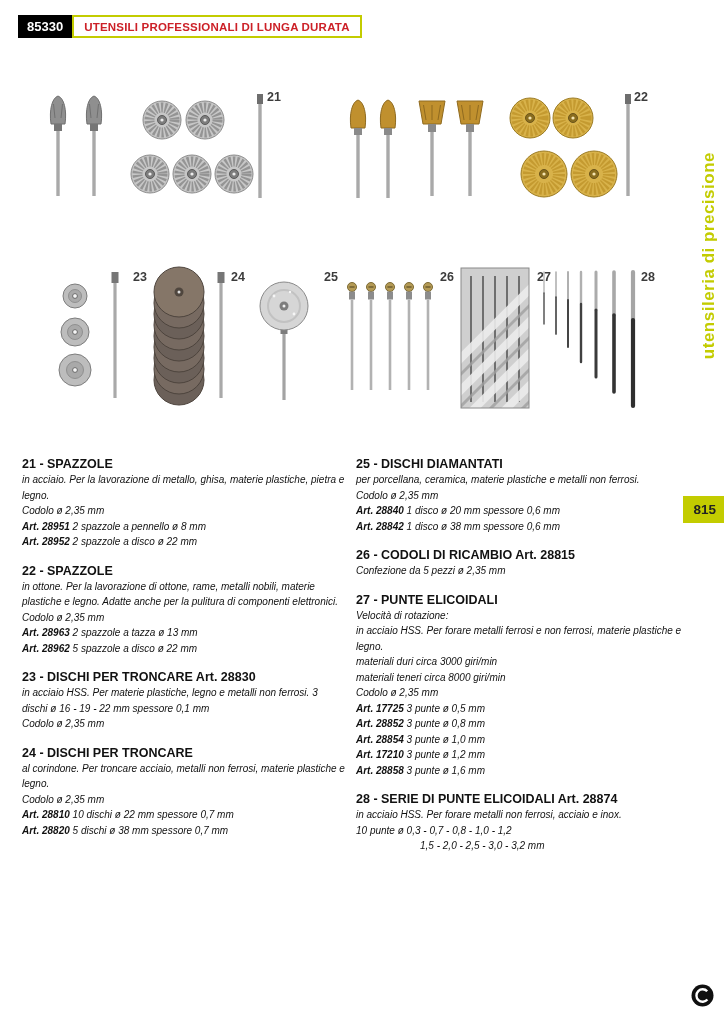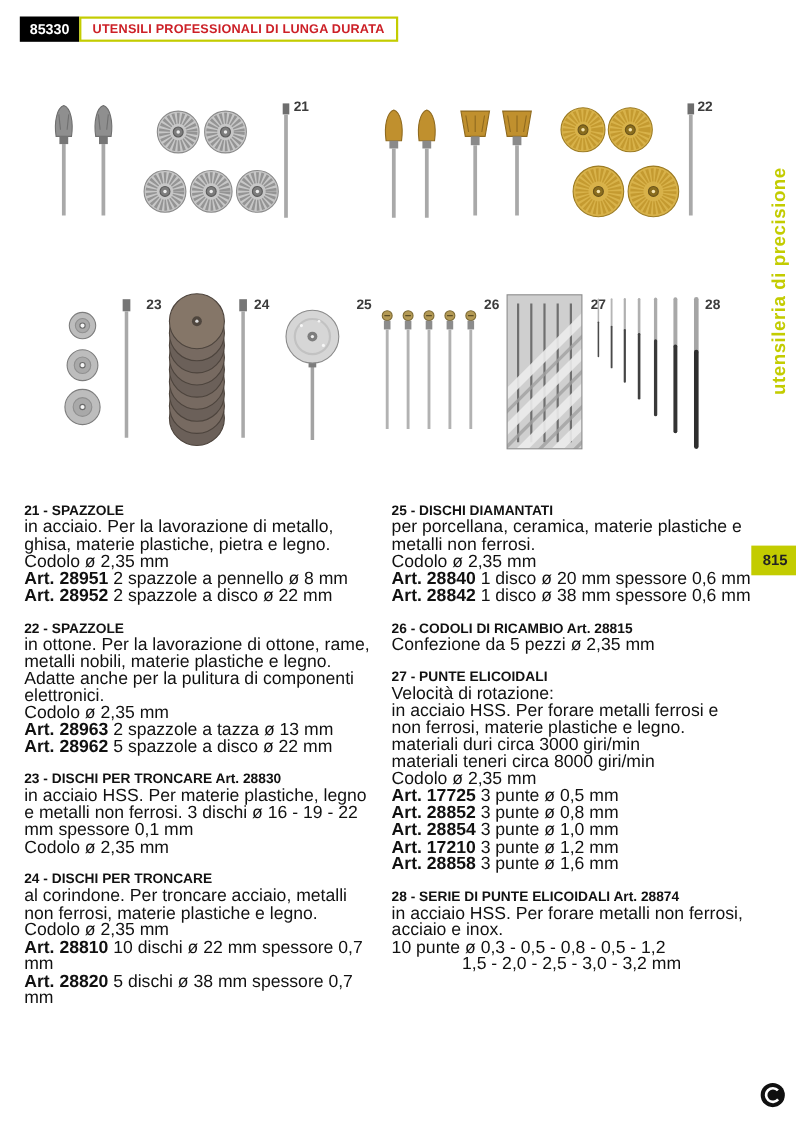--- a/index.html
+++ b/index.html
@@ -18,21 +18,21 @@
   .g-item{position:absolute;display:flex;}
   .g-img{display:flex;align-items:flex-end;justify-content:center;}
   .row1 .g-img{height:130px;}
   .row2 .g-img{height:144px;}
   .g-line{height:3px;background:var(--accent);}
   .g-num{text-align:center;font-weight:bold;font-size:12.5px;color:var(--num);margin-top:4px;}
 
   .columns{position:absolute;left:22px;top:456px;width:662px;display:grid;grid-template-columns:324px 1fr;column-gap:10px;}
   .listing{margin-bottom:13px;}
   .listing-title{font-weight:bold;font-size:12.5px;line-height:16px;}
-  .listing-line{font-size:16px;line-height:15.5px;}
+  .listing-line{font-size:10px;line-height:15.5px;font-style:italic;}
   .listing-line b{font-weight:bold;}
   .indent{padding-left:64px;}
 
   .logo{position:absolute;right:10px;top:984px;}
 </style>
 </head>
 <body>
 
 <div id="page">
 
@@ -326,21 +326,21 @@
           <div class="listing-line">Codolo ø 2,35 mm</div>
           <div class="listing-line"><b>Art. 17725</b> 3 punte ø 0,5 mm</div>
           <div class="listing-line"><b>Art. 28852</b> 3 punte ø 0,8 mm</div>
           <div class="listing-line"><b>Art. 28854</b> 3 punte ø 1,0 mm</div>
           <div class="listing-line"><b>Art. 17210</b> 3 punte ø 1,2 mm</div>
           <div class="listing-line"><b>Art. 28858</b> 3 punte ø 1,6 mm</div>
         </section>
         <section class="listing">
           <div class="listing-title">28 - SERIE DI PUNTE ELICOIDALI Art. 28874</div>
           <div class="listing-line">in acciaio HSS. Per forare metalli non ferrosi, acciaio e inox.</div>
-          <div class="listing-line">10 punte ø 0,3 - 0,5 - 0,8 - 0,5 - 1,2</div>
+          <div class="listing-line">10 punte ø 0,3 - 0,7 - 0,8 - 1,0 - 1,2</div>
           <div class="listing-line indent">1,5 - 2,0 - 2,5 - 3,0 - 3,2 mm</div>
         </section>
       </div>
   </div>
 
   <div class="logo">
     <svg width="23" height="23" viewBox="0 0 23 23">
       <circle cx="11.5" cy="11.5" r="11" fill="#101010"></circle>
       <path d="M16.2 7.3 A6.2 6.2 0 1 0 16.4 15.5" fill="none" stroke="#ffffff" stroke-width="2.4"></path>
     </svg>

